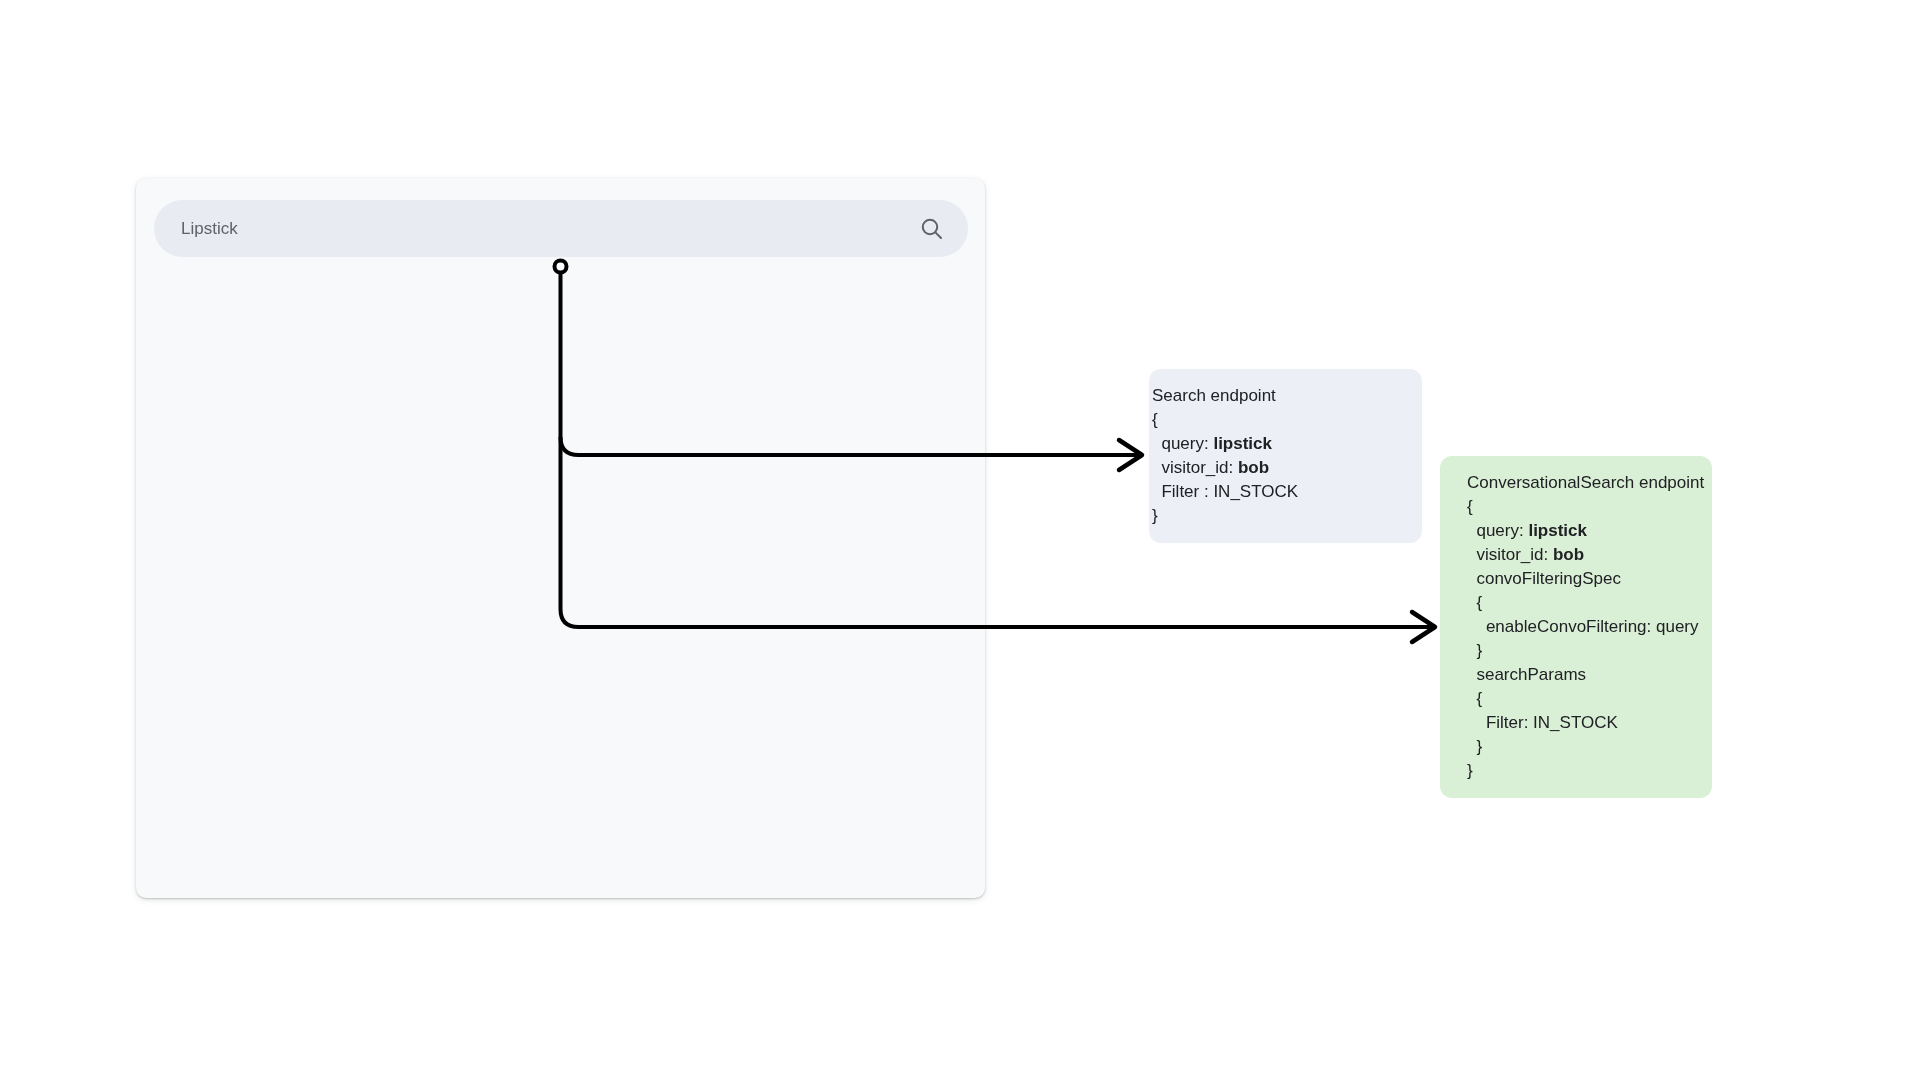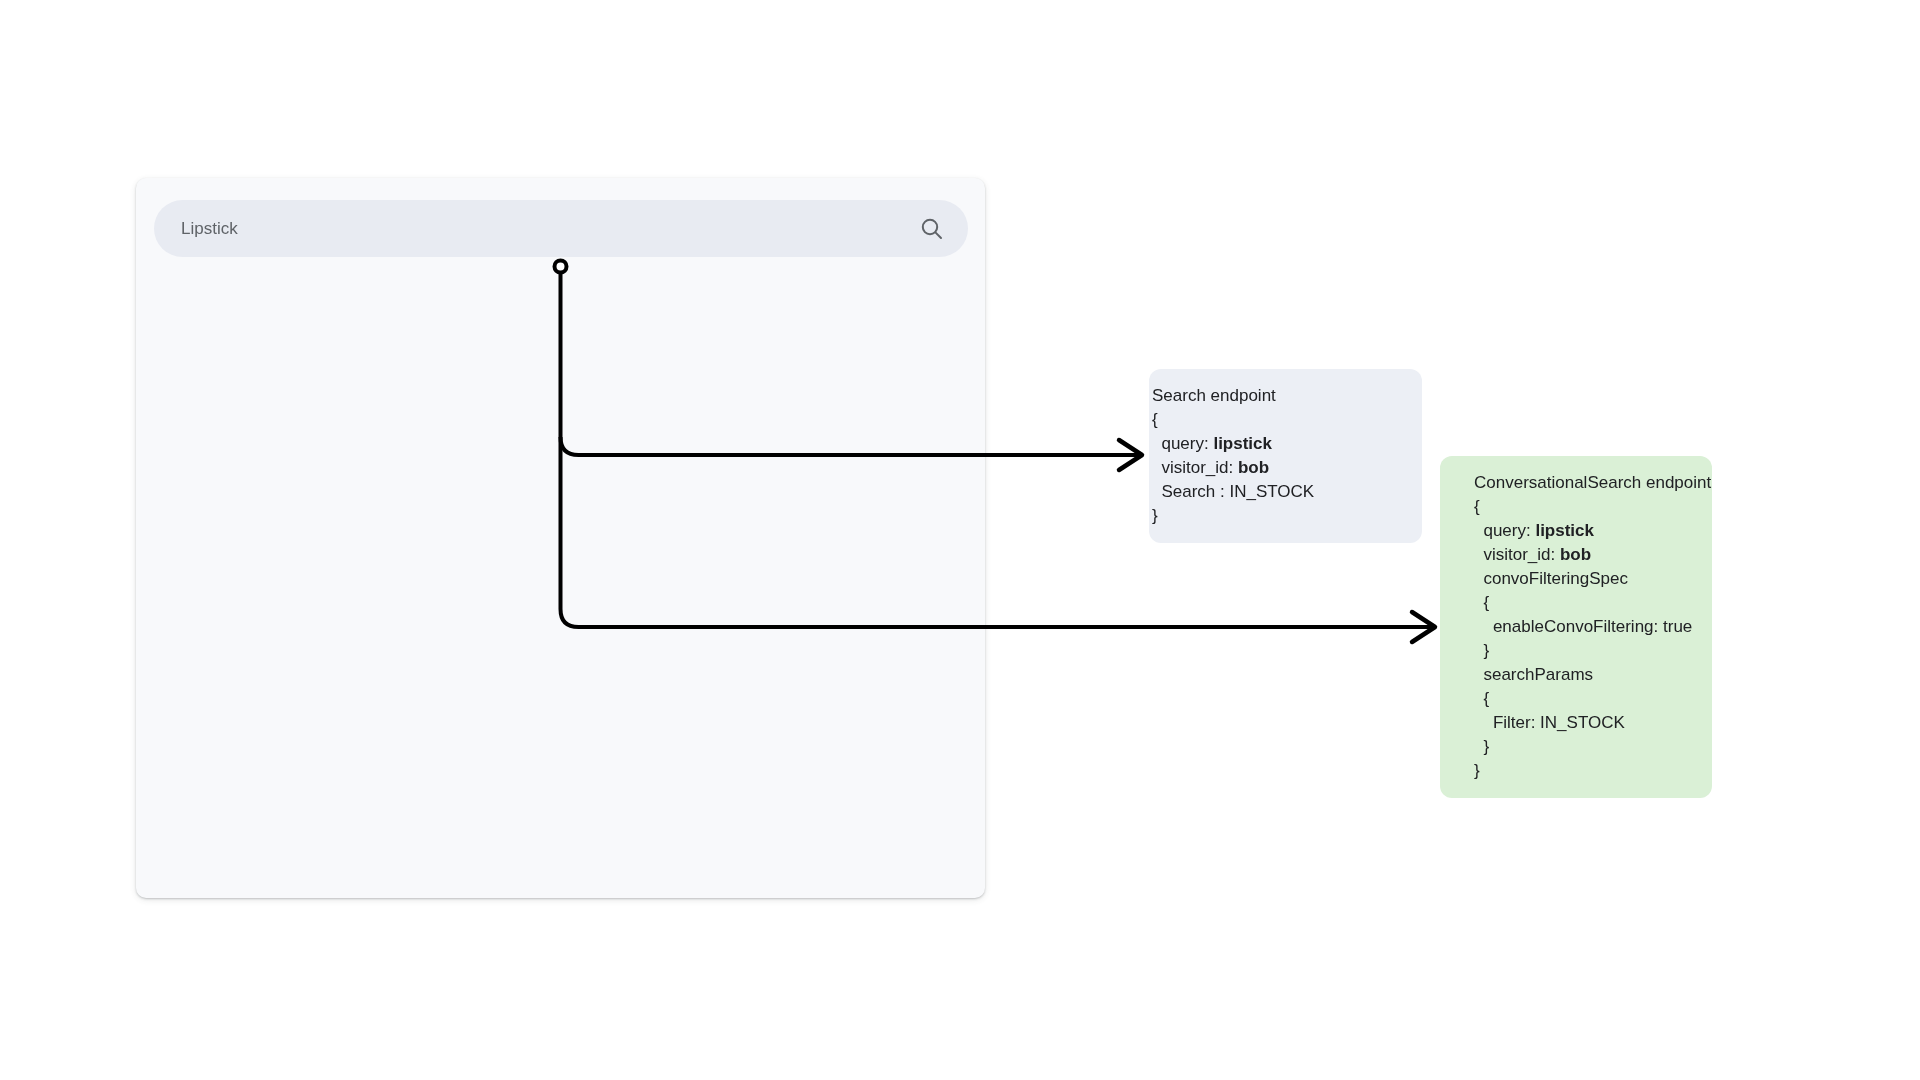--- a/index.html
+++ b/index.html
@@ -84,21 +84,21 @@
     width: 273px;
     height: 174px;
     padding: 15px 14px 15px 3px;
     background: #eceff5;
   }
   .card-convo {
     left: 1404px;
     top: 456px;
     width: 272px;
     height: 342px;
-    padding: 15px 12px 15px 34px;
+    padding: 15px 12px 15px 27px;
     background: #daf0d6;
   }
 </style>
 </head>
 <body>
 
 <div class="canvas">
 
   <section class="panel">
     <div class="search-pill">
@@ -116,32 +116,32 @@
     <path d="M 1376 612 L 1399 627 L 1376 642" fill="none" stroke="#000000" stroke-width="4.5" stroke-linecap="round" stroke-linejoin="round"></path>
     <path d="M 524.5 437 Q 524.5 455 542.5 455 L 1104 455" fill="none" stroke="#000000" stroke-width="4"></path>
     <path d="M 1083 440 L 1106 455 L 1083 470" fill="none" stroke="#000000" stroke-width="4.5" stroke-linecap="round" stroke-linejoin="round"></path>
   </svg>
 
   <article class="card card-search">
     <div class="code-line">Search endpoint</div>
     <div class="code-line">{</div>
     <div class="code-line"><span>  query: </span><span class="b">lipstick</span></div>
     <div class="code-line"><span>  visitor_id: </span><span class="b">bob</span></div>
-    <div class="code-line">  Search : IN_STOCK</div>
+    <div class="code-line">  Filter : IN_STOCK</div>
     <div class="code-line">}</div>
   </article>
 
   <article class="card card-convo">
     <div class="code-line">ConversationalSearch endpoint</div>
     <div class="code-line">{</div>
     <div class="code-line"><span>  query: </span><span class="b">lipstick</span></div>
     <div class="code-line"><span>  visitor_id: </span><span class="b">bob</span></div>
     <div class="code-line">  convoFilteringSpec</div>
     <div class="code-line">  {</div>
-    <div class="code-line">    enableConvoFiltering: true</div>
+    <div class="code-line">    enableConvoFiltering: query</div>
     <div class="code-line">  }</div>
     <div class="code-line">  searchParams</div>
     <div class="code-line">  {</div>
     <div class="code-line">    Filter: IN_STOCK</div>
     <div class="code-line">  }</div>
     <div class="code-line">}</div>
   </article>
 
 </div>
 

